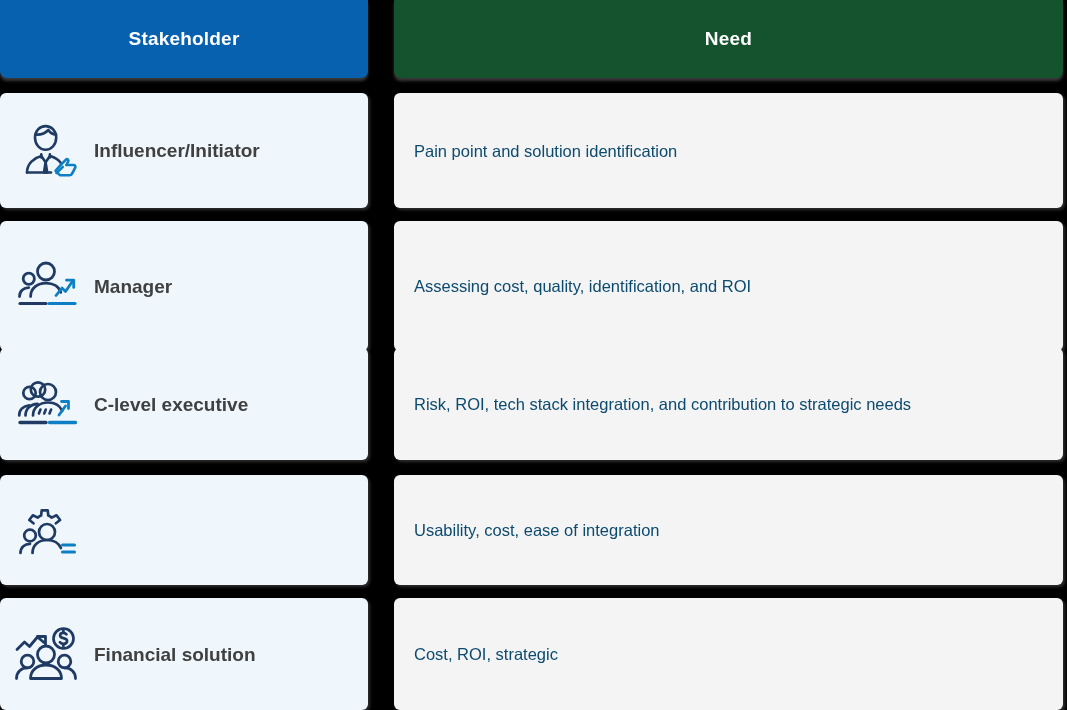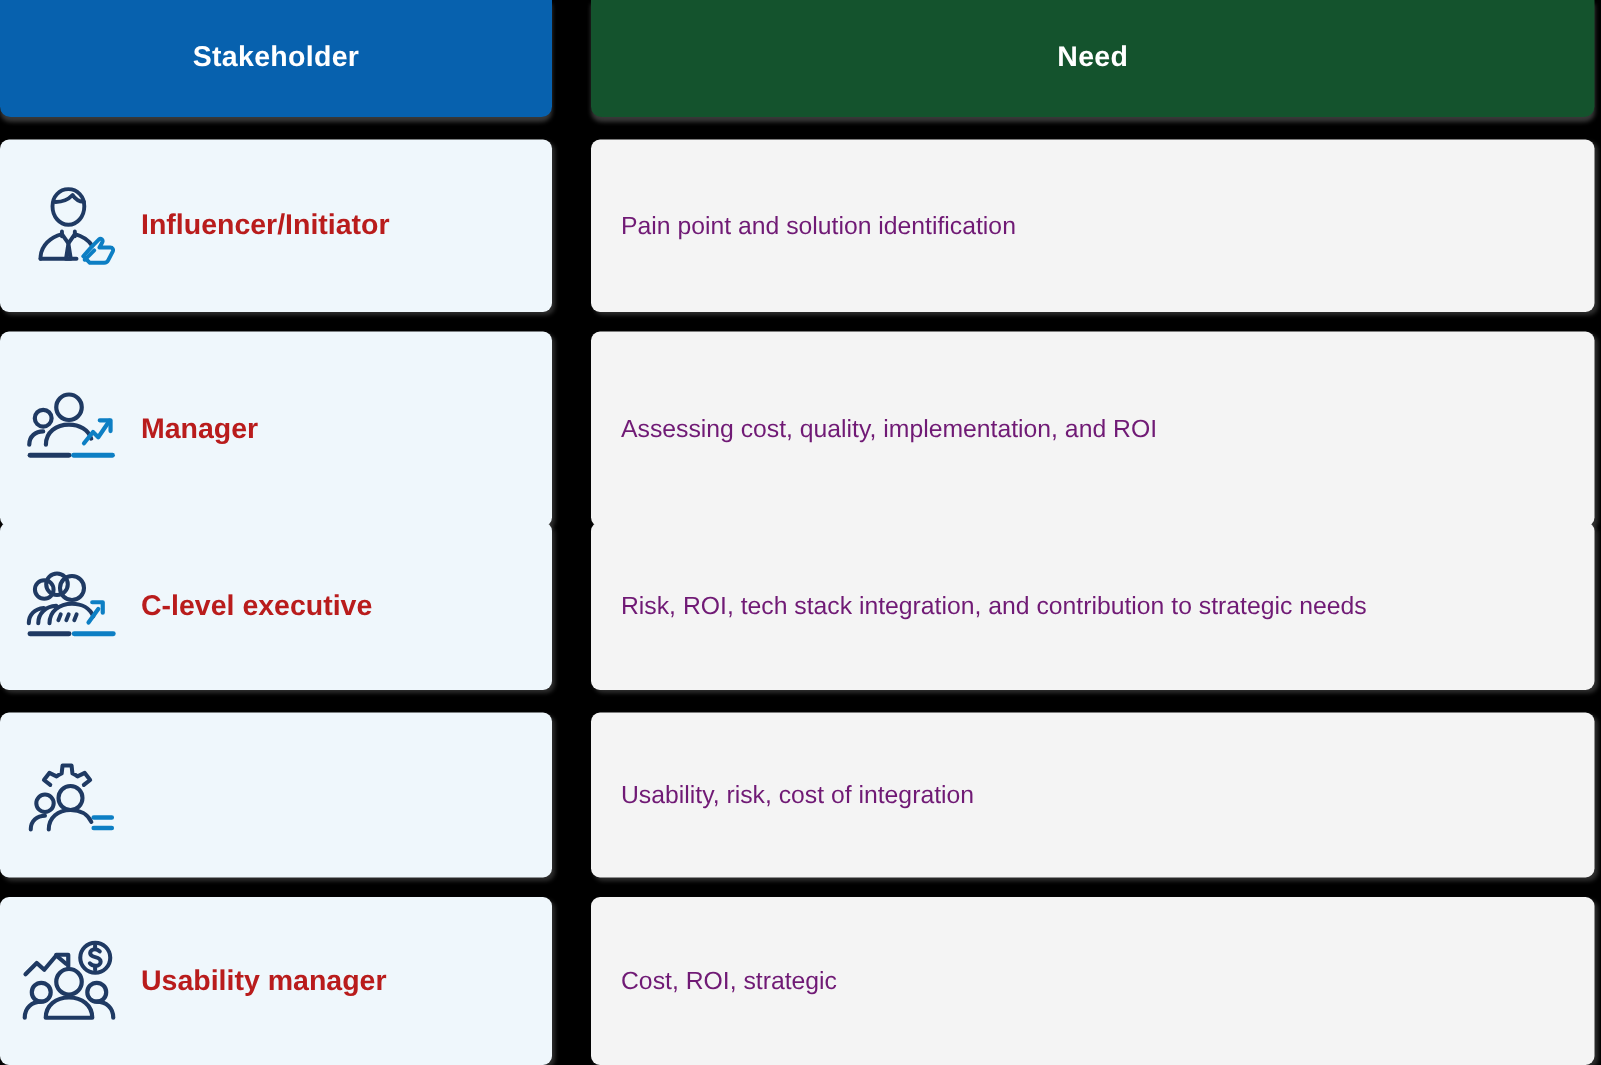--- a/index.html
+++ b/index.html
@@ -46,25 +46,25 @@
   }
 
   .icon-wrap{
     width:92px;min-width:92px;height:64px;
     display:flex;align-items:center;justify-content:center;
     margin-left:2px;
   }
   .icon-wrap svg{display:block;}
 
   .stake-label{
-    color:#b91c1c;font-weight:bold;font-size:19px;
+    color:#404040;font-weight:bold;font-size:19px;
     line-height:25px;padding-right:12px;
   }
   .need-text{
-    color:#701a75;font-size:16.5px;line-height:22px;
+    color:#0c4a6e;font-size:16.5px;line-height:22px;
     padding-left:20px;padding-right:18px;
   }
 </style>
 </head>
 <body>
 
 <div class="table">
 
   <div class="hdr-row">
     <div class="hdr-cell hdr-stakeholder">Stakeholder</div>
@@ -114,21 +114,21 @@
           </g>
           <g stroke="#0D7FC4" stroke-width="2.8" stroke-linecap="round" stroke-linejoin="round" fill="none">
             <path d="M41 35.5l6-7.5 3.5 3.5 7.5-11"></path>
             <path d="M51.5 20.2h7.2v7.2"></path>
           </g>
         </svg>
       </span>
       <span class="stake-label">Manager</span>
     </div>
     <div class="cell cell-need">
-      <span class="need-text">Assessing cost, quality, implementation, and ROI</span>
+      <span class="need-text">Assessing cost, quality, identification, and ROI</span>
     </div>
   </div>
 
   <div class="row" style="top:348px;height:112px;">
     <div class="cell cell-stake">
       <span class="icon-wrap">
         <svg width="66" height="54" viewBox="0 0 66 54" fill="none">
           <g stroke="#1F3A63" stroke-width="2.7" stroke-linecap="round" stroke-linejoin="round" fill="none">
             <circle cx="33" cy="15" r="8"></circle>
             <path d="M18 38.5c0-8 6.6-13 15-13 6.5 0 12 3 14.2 8.4"></path>
@@ -170,21 +170,21 @@
             <circle cx="15" cy="34.5" r="5.8"></circle>
             <path d="M5.5 52c0-5.8 4.3-9.2 9.5-9.2"></path>
           </g>
           <g stroke="#0D7FC4" stroke-width="3.1" stroke-linecap="round">
             <path d="M47.5 44h12M47.5 51h12"></path>
           </g>
         </svg>
       </span>
     </div>
     <div class="cell cell-need">
-      <span class="need-text">Usability, risk, cost of integration</span>
+      <span class="need-text">Usability, cost, ease of integration</span>
     </div>
   </div>
 
   <div class="row" style="top:598px;height:112px;">
     <div class="cell cell-stake">
       <span class="icon-wrap">
         <svg width="70" height="62" viewBox="0 0 70 62" fill="none">
           <g stroke="#1F3A63" stroke-width="2.8" stroke-linecap="round" stroke-linejoin="round" fill="none">
             <path d="M4 26.5l7.5-7.5 5 4.5 8-9.5 6.5 5.5"></path>
             <path d="M24.5 13.5h8v8"></path>
@@ -197,20 +197,20 @@
           <g stroke="#1F3A63" stroke-width="2.8" stroke-linecap="round" stroke-linejoin="round" fill="none">
             <circle cx="33" cy="31.5" r="8.5"></circle>
             <path d="M17.5 55.5c0-8.5 7-13.5 15.5-13.5s15.5 5 15.5 13.5z"></path>
             <circle cx="14.5" cy="38.5" r="6.3"></circle>
             <path d="M3.5 55.5c0-6.6 4.7-10.7 11-10.7"></path>
             <circle cx="51.5" cy="38.5" r="6.3"></circle>
             <path d="M62.5 55.5c0-6.6-4.7-10.7-11-10.7"></path>
           </g>
         </svg>
       </span>
-      <span class="stake-label">Usability manager</span>
+      <span class="stake-label">Financial solution</span>
     </div>
     <div class="cell cell-need">
       <span class="need-text">Cost, ROI, strategic</span>
     </div>
   </div>
 
 </div>
 
 </body></html>

